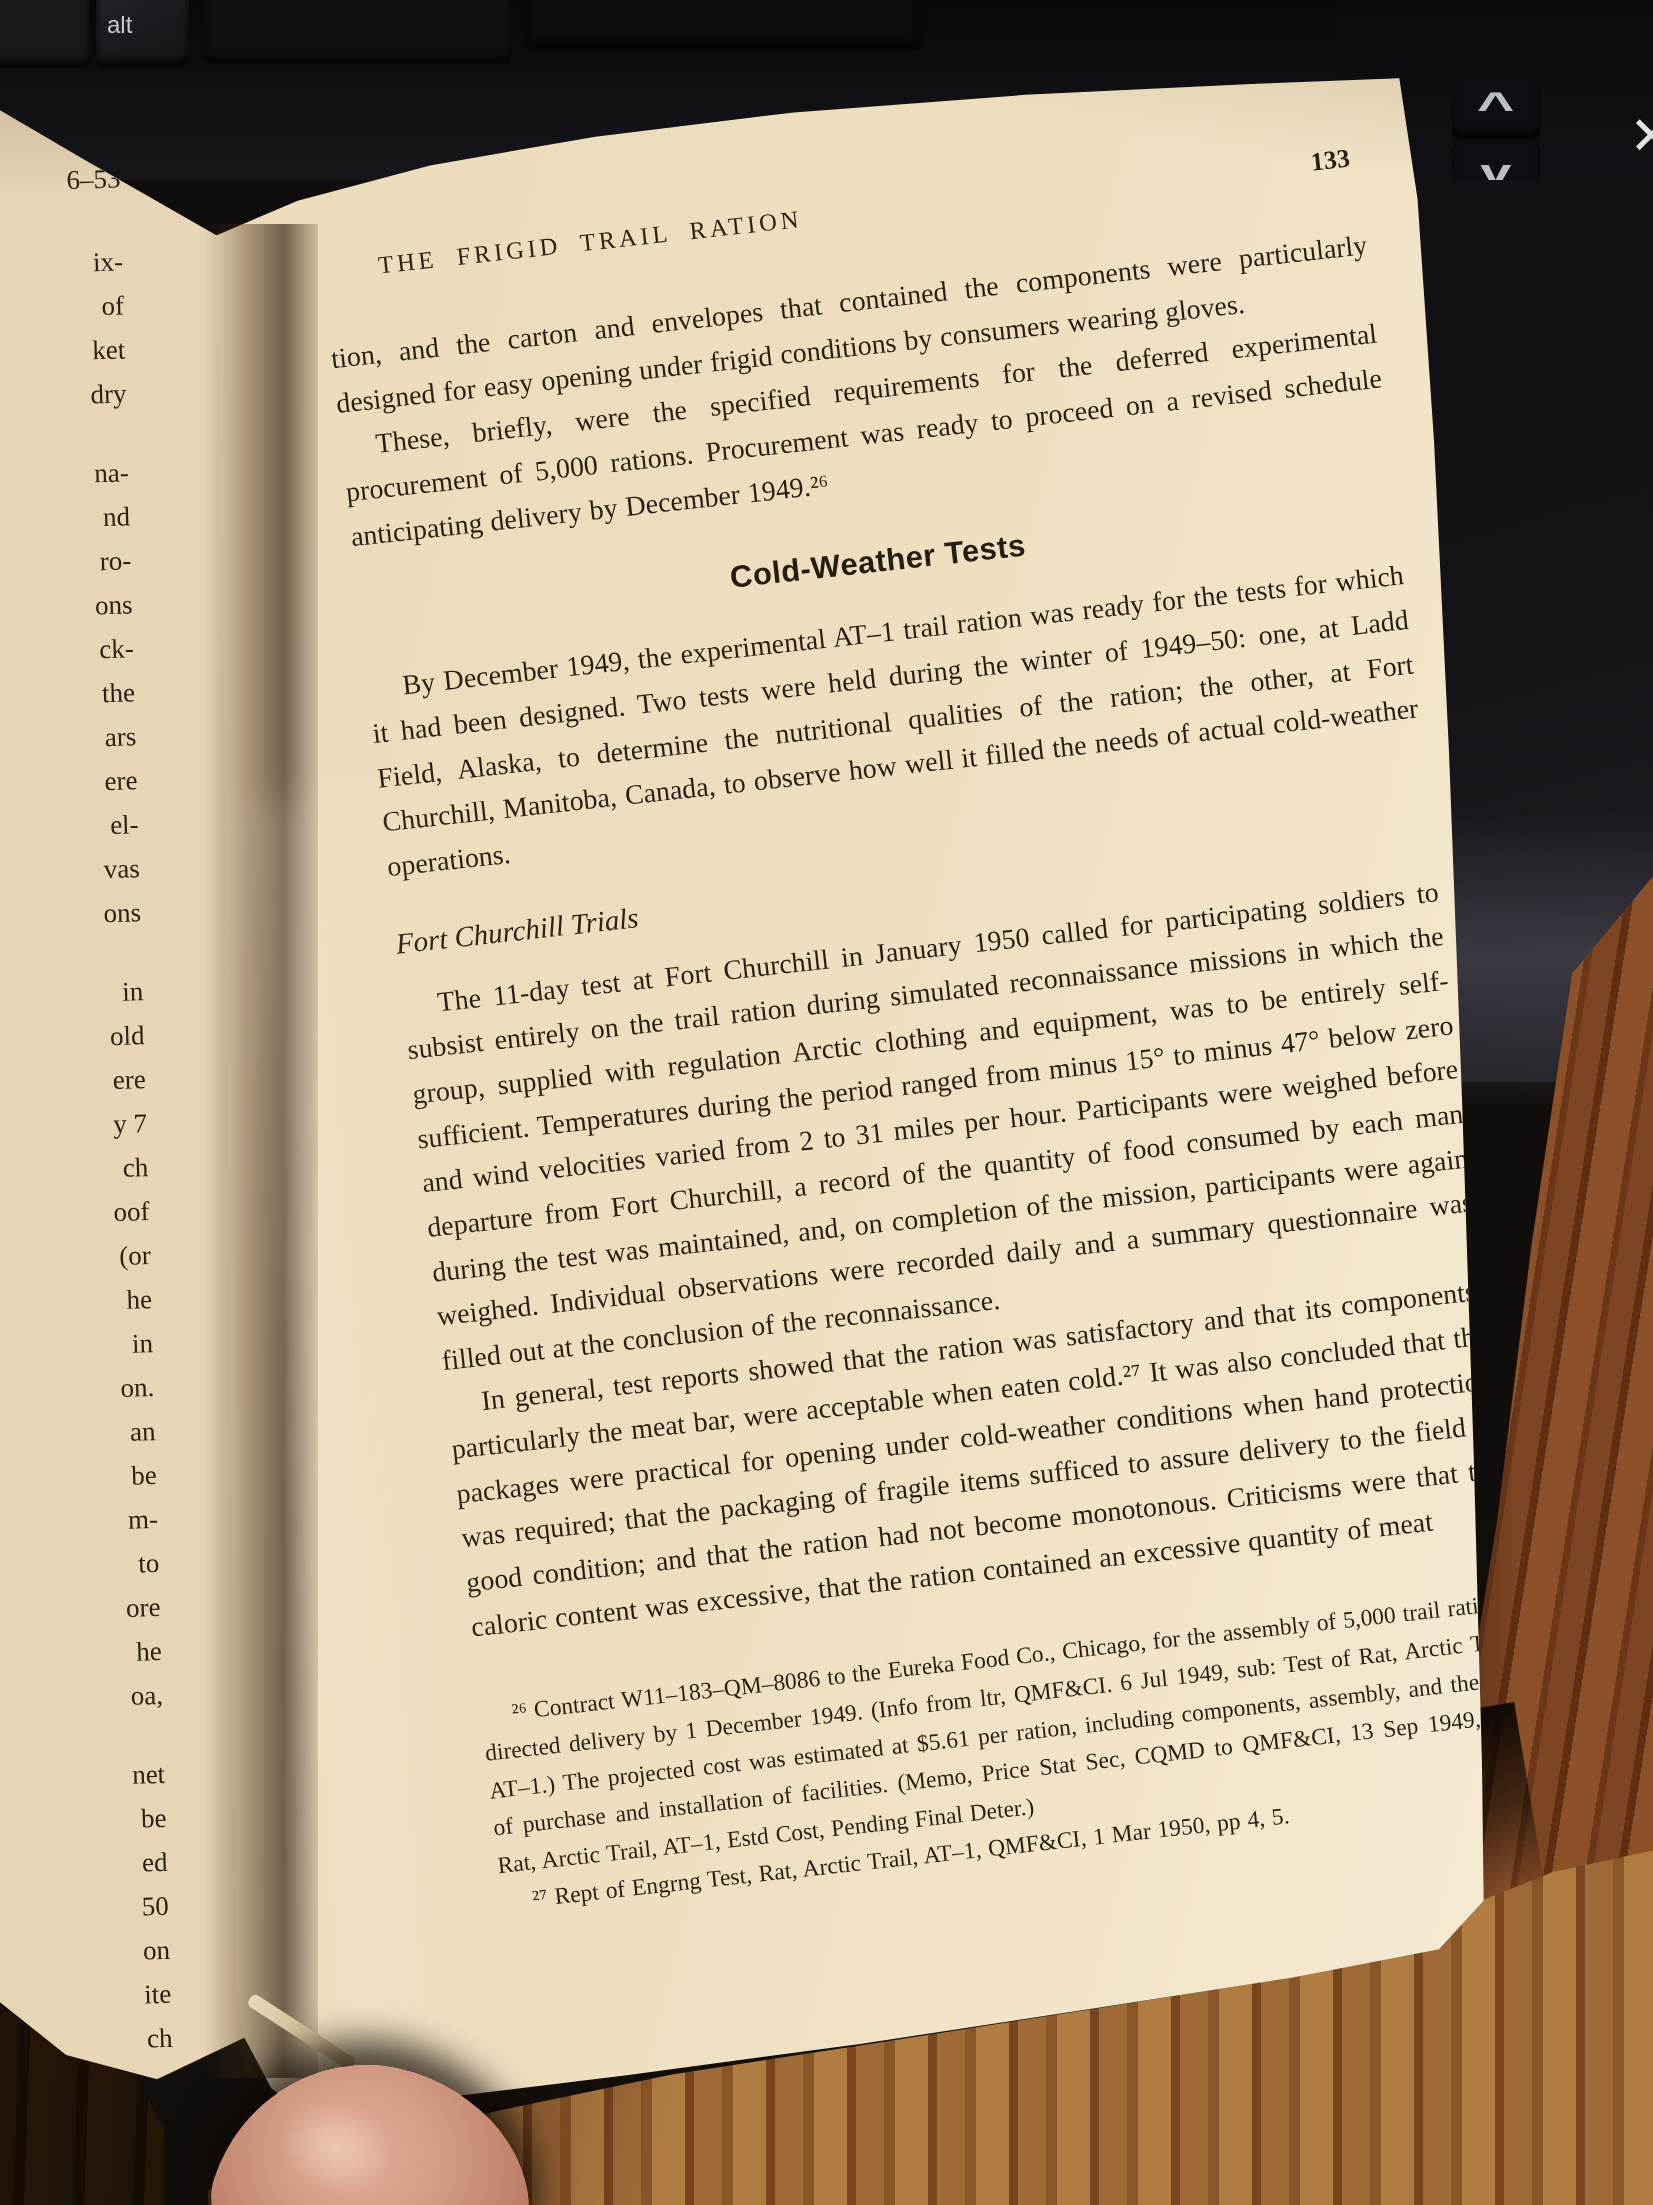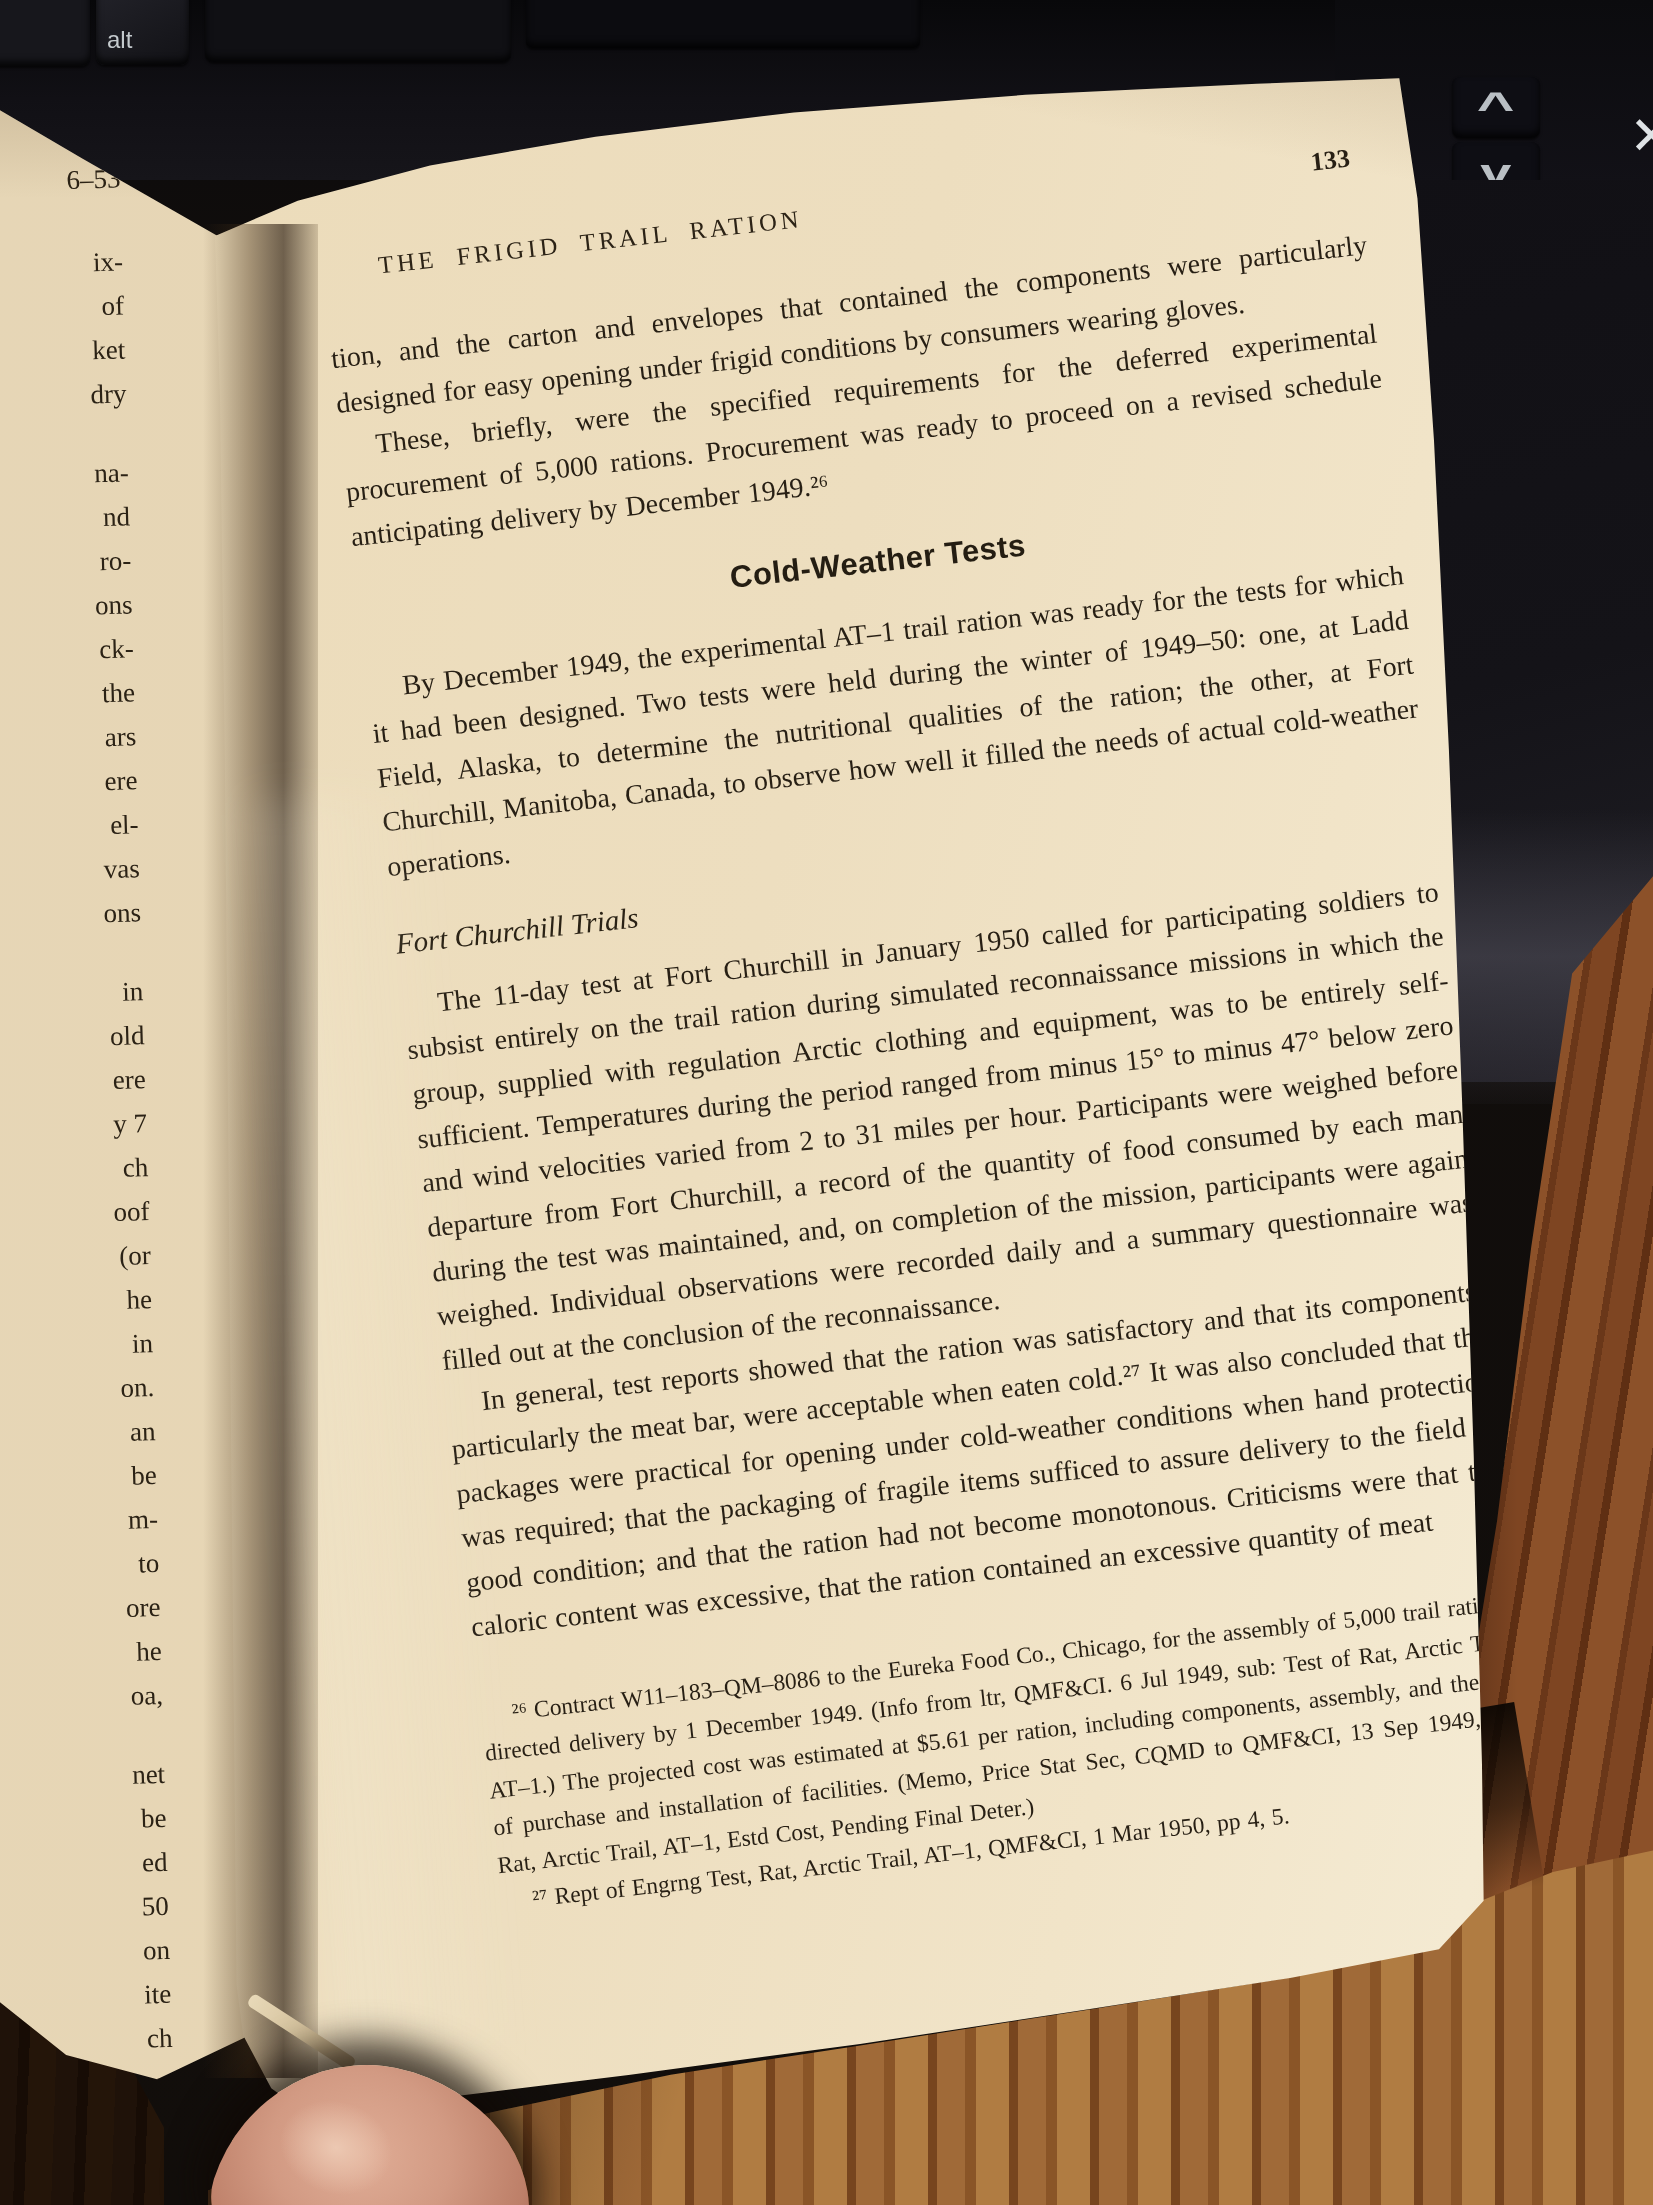--- a/index.html
+++ b/index.html
@@ -9,21 +9,21 @@
 
   
   .kb-base{position:absolute;left:0;top:0;width:1654px;height:180px;
            background:linear-gradient(180deg,#08080a 0%,#111015 55%,#16151a 100%);}
   .kb-right{position:absolute;left:1335px;top:0;width:319px;height:306px;
             background:linear-gradient(180deg,#0b0b0e 0%,#121117 60%,#17161c 100%);}
   .key{position:absolute;border-radius:8.8px;background:linear-gradient(150deg,#222229,#121216);
        box-shadow:inset 0 -4.4px 7.7px rgba(0,0,0,.8), 0 1.1px 2.2px rgba(0,0,0,.6);}
   .key-corner{left:-18.6px;top:-14.2px;width:109px;height:80px;background:#17171c;}
   .key-alt{left:96px;top:-8.8px;width:93px;height:74px;display:flex;align-items:flex-end;}
-  .key-alt span{margin:0 0 11px 11px;font:24px "Liberation Sans",sans-serif;color:#c4cacd;}
+  .key-alt span{margin:0 0 26px 11px;font:24px "Liberation Sans",sans-serif;color:#c4cacd;}
   .key-wide{left:205px;top:-9.8px;width:306px;height:72px;background:#101014;}
   .key-far{left:526px;top:-18.6px;width:394px;height:67px;background:#0c0c10;border-radius:6.6px;}
   .key-up,.key-down{left:1452px;width:88px;height:61px;background:#0e0e14;display:flex;
                     align-items:center;justify-content:center;color:#b9bfc4;}
   .key-up{top:77px;}
   .key-down{top:142px;height:60px;}
   .key-up span{font:600 43px "Liberation Sans",sans-serif;transform:scaleX(1.5);}
   .key-down span{font:600 35px "Liberation Sans",sans-serif;transform:scaleX(1.6);}
   .key-partial{left:1626px;top:97px;width:28.4px;height:77px;background:transparent;overflow:hidden;
                box-shadow:none;display:flex;align-items:center;}

